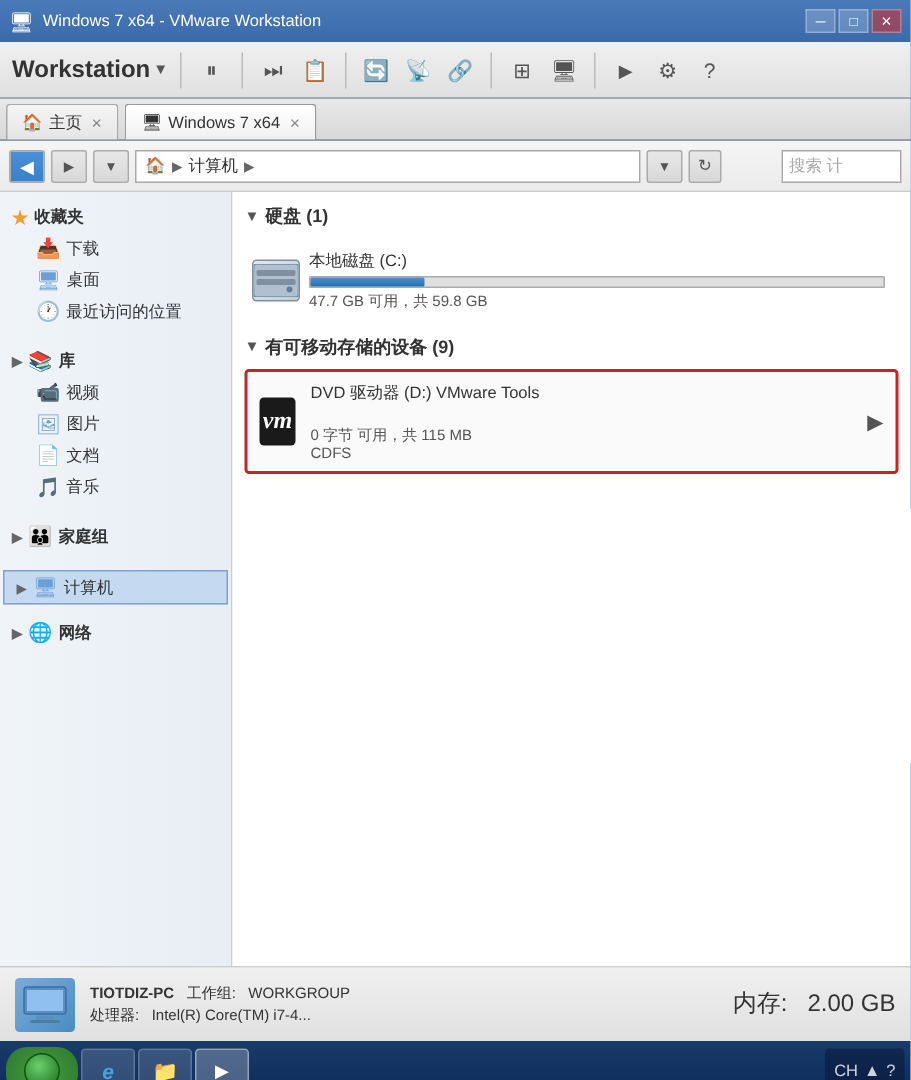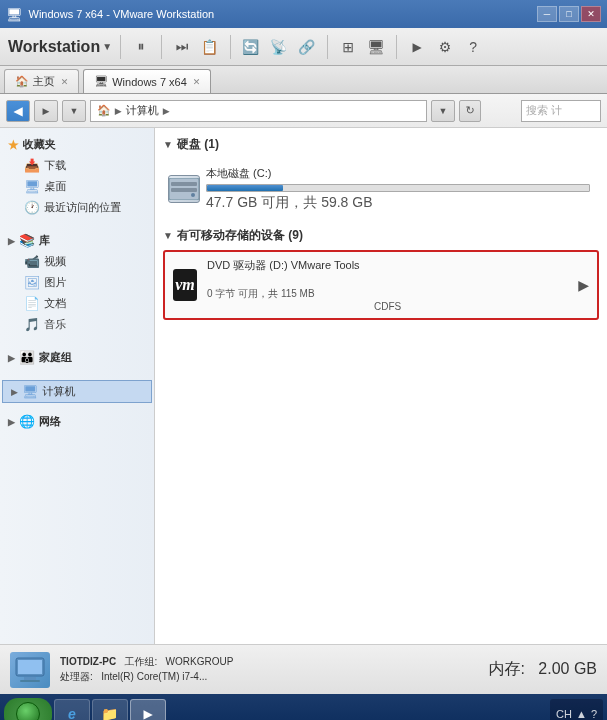--- a/index.html
+++ b/index.html
@@ -211,21 +211,21 @@
     .disk-info { flex: 1; }
     .disk-name { font-size: 11px; color: #333; margin-bottom: 3px; }
     .progress-bar-bg {
       height: 8px; background: #e0e0e0;
       border: 1px solid #aaa; border-radius: 1px; margin-bottom: 2px;
     }
     .progress-bar-fill {
       height: 100%; background: linear-gradient(to bottom, #5090d0, #2070b0);
       border-radius: 1px;
     }
-    .disk-size { font-size: 14px; color: #555; }
+    .disk-size { font-size: 10px; color: #555; }
 
     
     .dvd-item {
       display: flex; align-items: center;
       padding: 6px 8px;
       gap: 10px;
       border: 2px solid #cc2222;
       border-radius: 3px;
       cursor: pointer;
       background: #fafafa;
@@ -237,21 +237,21 @@
       border-radius: 3px;
       display: flex; align-items: center; justify-content: center;
     }
     .vm-vm-text {
       font-size: 16px; font-weight: bold; color: white;
       font-style: italic; font-family: serif;
     }
     .dvd-info { flex: 1; }
     .dvd-name { font-size: 11px; color: #333; margin-bottom: 14px; }
     .dvd-size { font-size: 10px; color: #555; }
-    .dvd-fs { font-size: 10px; color: #555; text-align: center; }
+    .dvd-fs { font-size: 10px; color: #555; }
 
     
     .status-bar {
       background: linear-gradient(to bottom, #f0f0f0, #e0e0e0);
       height: 50px;
       border-top: 1px solid #ccc;
       display: flex;
       align-items: center;
       padding: 0 10px;
       gap: 10px;

